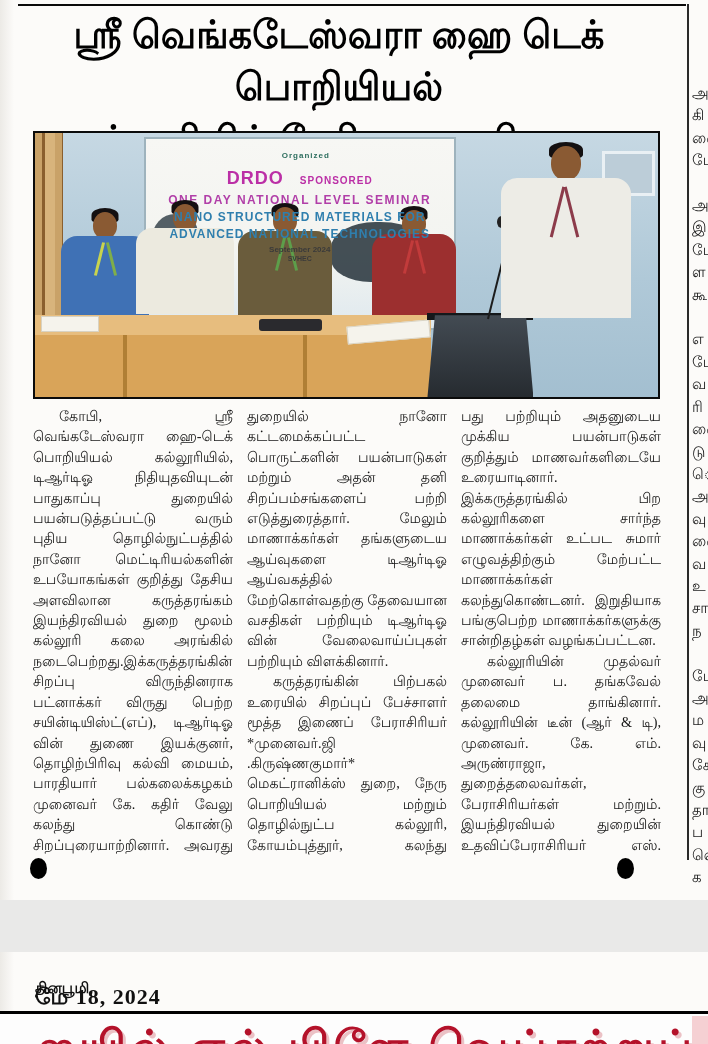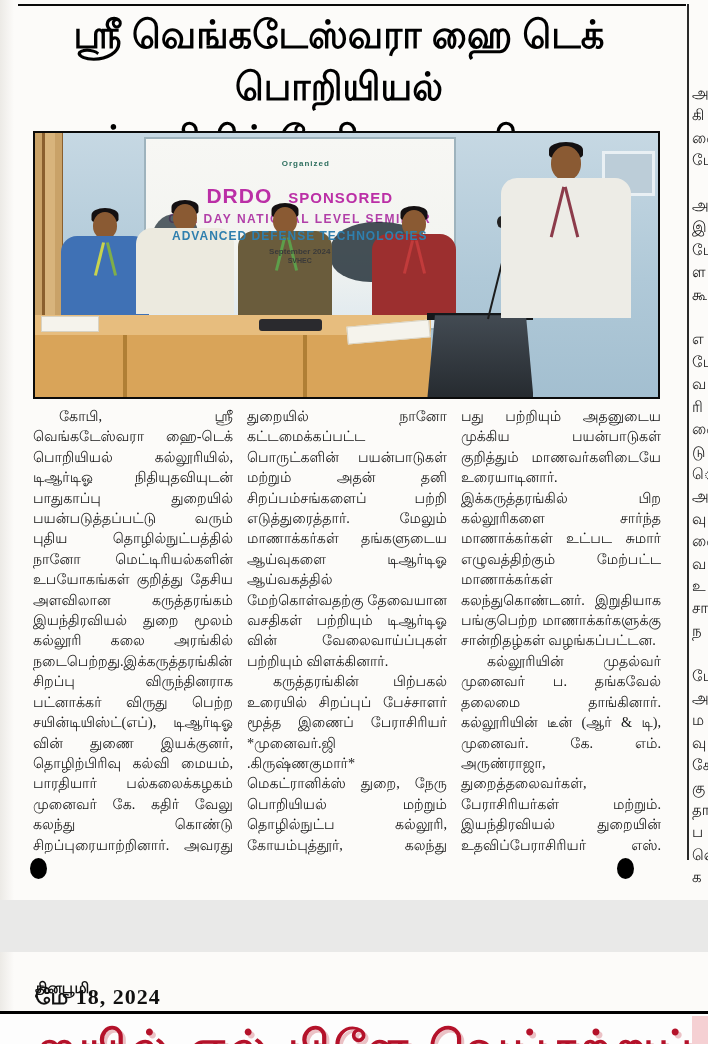--- a/index.html
+++ b/index.html
@@ -50,24 +50,24 @@
   .board{
     position:absolute;left:17.5%;top:1.5%;width:50%;height:73%;
     background:linear-gradient(180deg,#f7f7f4 0%,#f3f4f0 60%,#dfe9ef 100%);
     border:2px solid #9eb3bd;box-sizing:border-box;
     text-align:center;padding-top:4px;
   }
   .board .blob-r{position:absolute;left:60%;top:44%;width:34%;height:32%;
     background:#25313a;border-radius:45% 55% 50% 40%;opacity:.85;}
   .board .blob-l{position:absolute;left:2%;top:40%;width:15%;height:26%;
     background:#2c3a42;border-radius:50% 40% 55% 45%;opacity:.8;}
-  .b-organized{font-size:8px;font-weight:bold;color:#2e6f5f;letter-spacing:1px;margin:16px;padding-left:12px;}
+  .b-organized{font-size:8px;font-weight:bold;color:#2e6f5f;letter-spacing:1px;margin:8px;padding-left:12px;}
   .b-drdo-line{margin:3px 0 0;color:#bb2fa6;}
-  .b-drdo{font-size:21px;font-weight:800;letter-spacing:1px;}
-  .b-sponsored{font-size:15px;font-weight:bold;letter-spacing:1px;margin-left:16px;}
+  .b-drdo{font-size:18px;font-weight:800;letter-spacing:1px;}
+  .b-sponsored{font-size:10px;font-weight:bold;letter-spacing:1px;margin-left:16px;}
   .b-seminar{margin:4px 0 0;font-size:12px;font-weight:bold;color:#b13fa8;letter-spacing:1.5px;}
   .b-on{margin:3px 0 0;font-size:9px;font-weight:bold;color:#d04a2a;letter-spacing:2px;}
   .b-nano,.b-adv{margin:3px 0 0;font-size:12px;font-weight:bold;color:#2f7fae;letter-spacing:1px;position:relative;z-index:2;}
   .b-date{margin:4px 0 0;font-size:8px;font-weight:bold;color:#3a3a3a;position:relative;z-index:2;}
   .b-org{margin:1px 0 0;font-size:7px;font-weight:bold;color:#3a3a3a;position:relative;z-index:2;}
 
   .person{position:absolute;}
   .face{position:absolute;width:24px;height:27px;border-radius:50% 50% 46% 46%;
     background:#8a5a33;left:50%;transform:translateX(-50%);top:0;}
   .hair{position:absolute;width:27px;height:14px;border-radius:55% 55% 20% 20%;
@@ -185,21 +185,22 @@
   <div class="photo">
     <div class="pillar"></div>
     <div class="wall-frame"></div>
 
     <div class="board">
       <p class="b-organized">Organized</p>
       <p class="b-drdo-line">
         <span class="b-drdo">DRDO</span><span class="b-sponsored">SPONSORED</span>
       </p>
       <p class="b-seminar">ONE DAY NATIONAL LEVEL SEMINAR</p>
-      <p class="b-adv">ADVANCED DEFENSE TECHNOLOGIES</p>
+      <p class="b-nano">NANO STRUCTURED MATERIALS FOR</p>
+      <p class="b-adv">ADVANCED NATIONAL TECHNOLOGIES</p>
       <p class="b-date">September 2024</p>
       <p class="b-org">SVHEC</p>
       <div class="blob-l"></div>
       <div class="blob-r"></div>
     </div>
 
     <div class="person" style="left:4%;top:30%;width:90px;height:110px;">
       <div class="hair"></div>
       <div class="face"></div>
       <div class="torso" style="width:88px;height:80px;background:#3f71b5;"></div>

